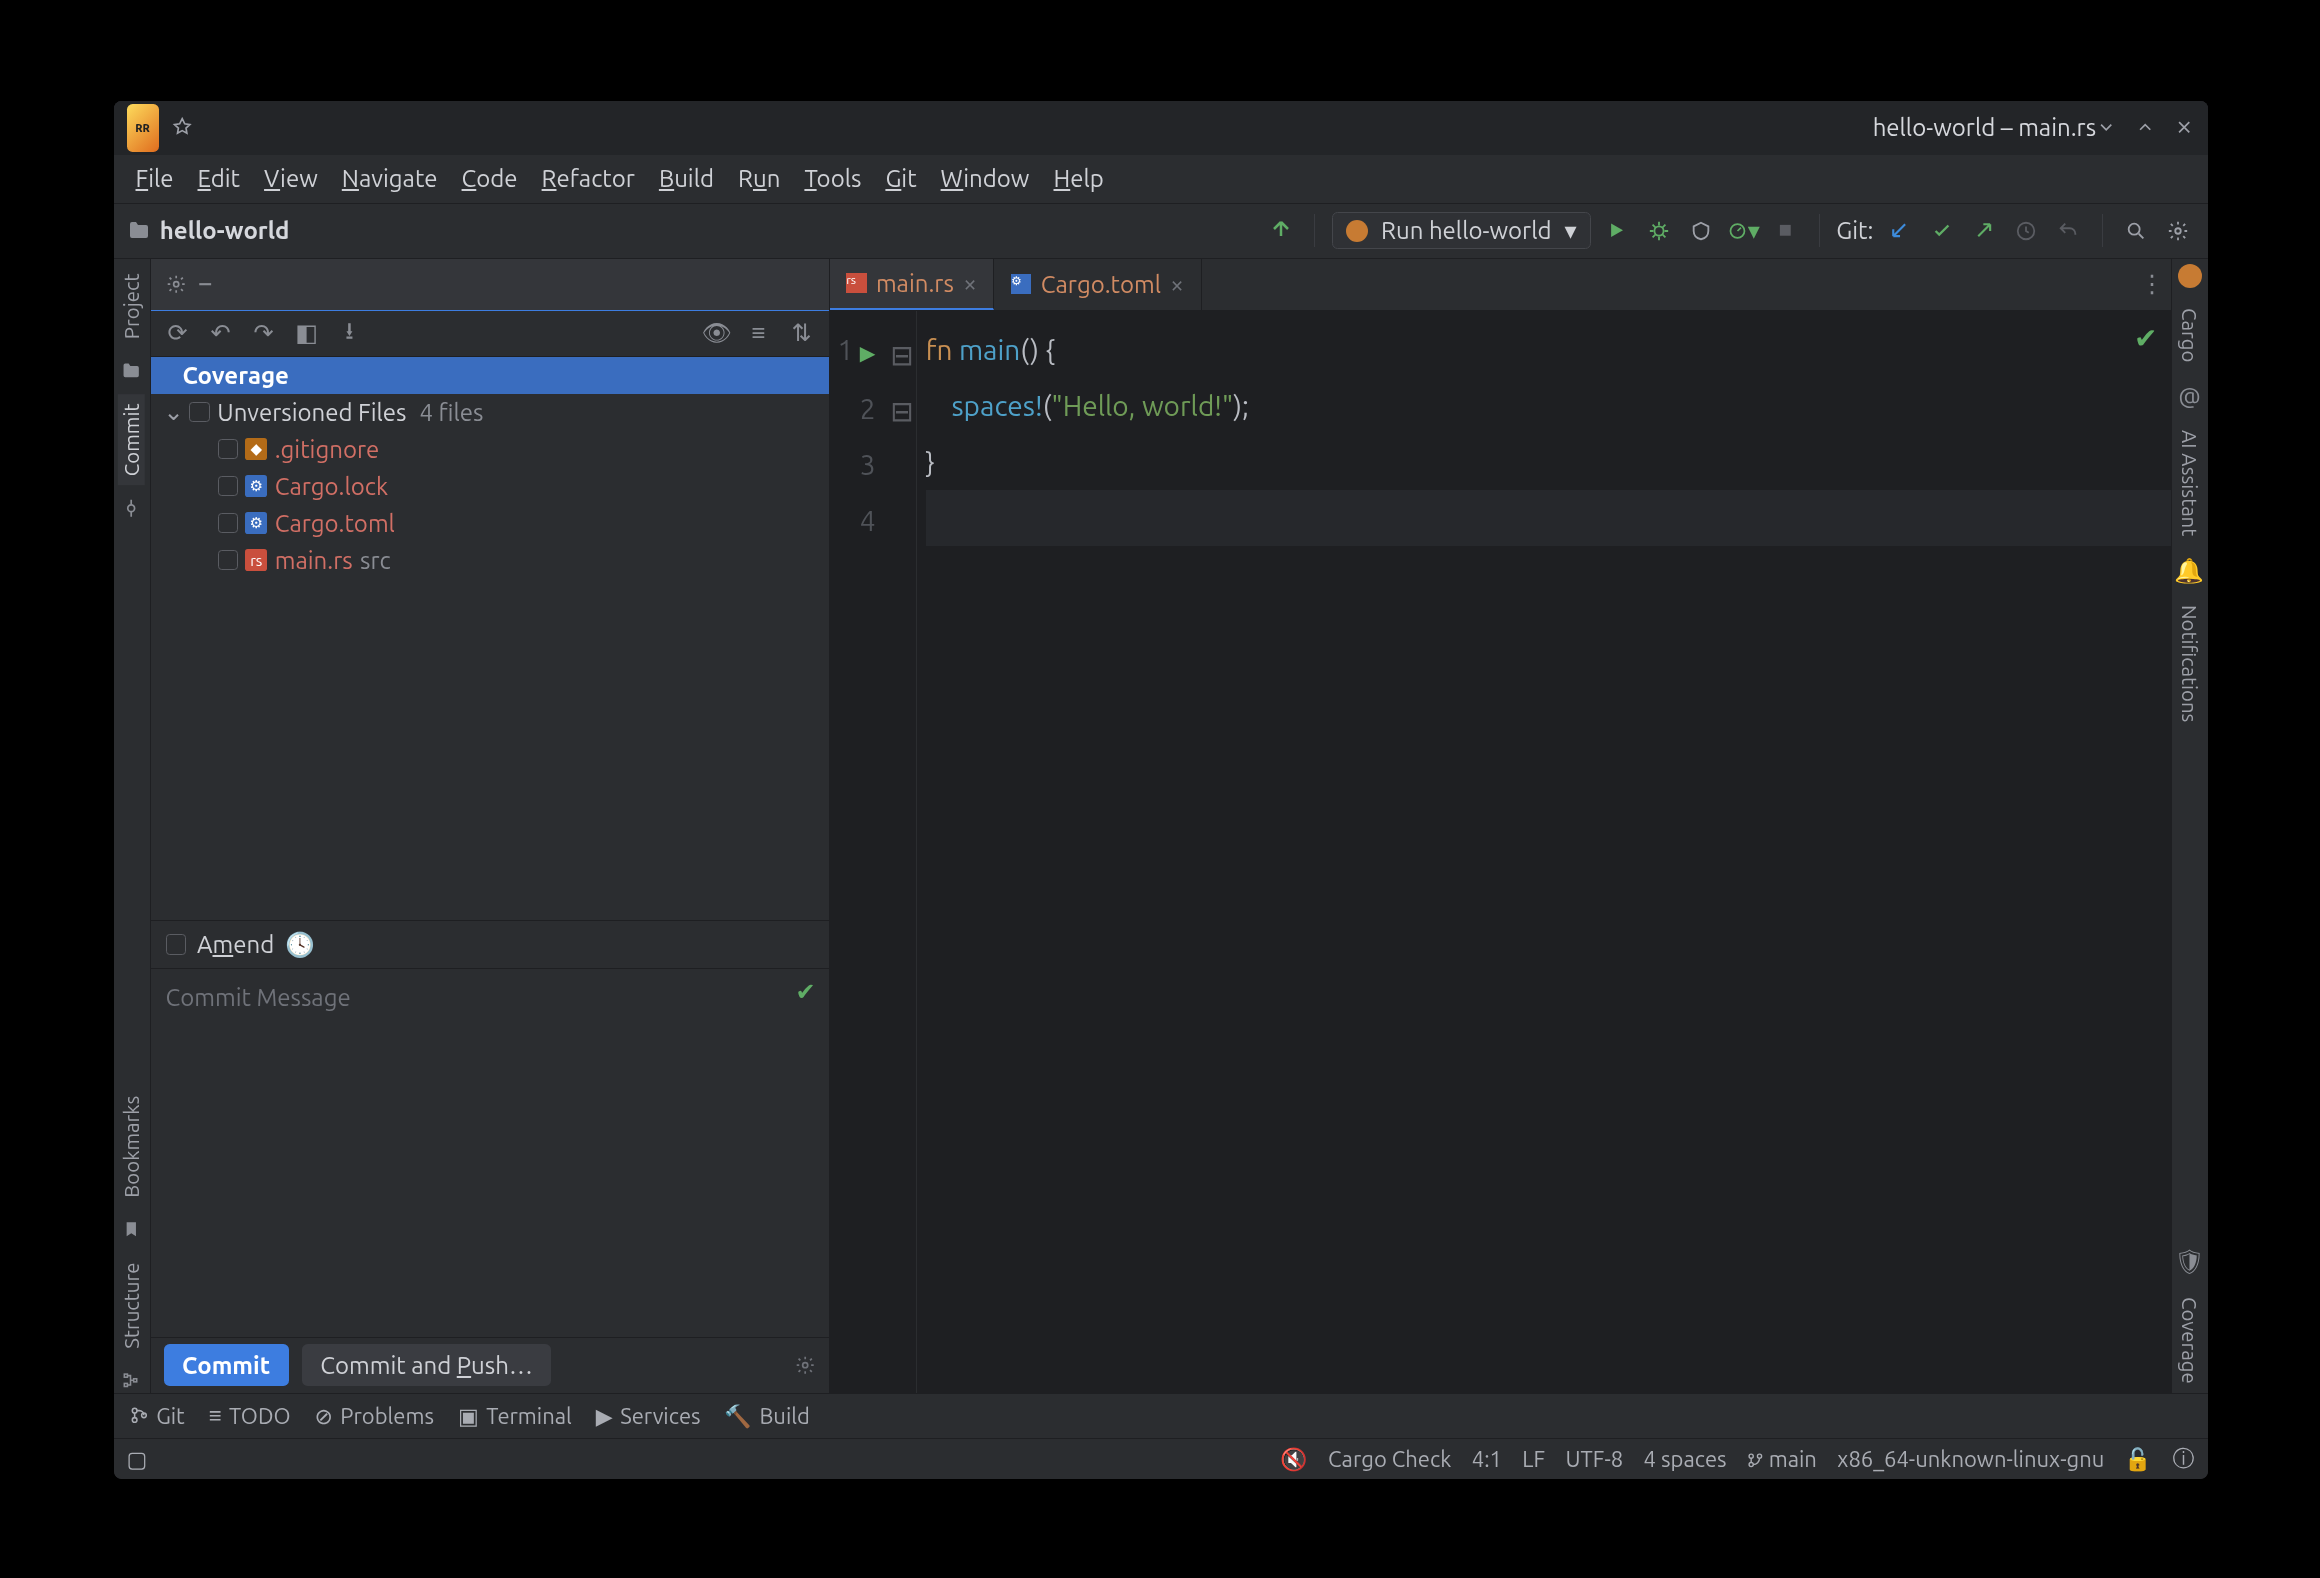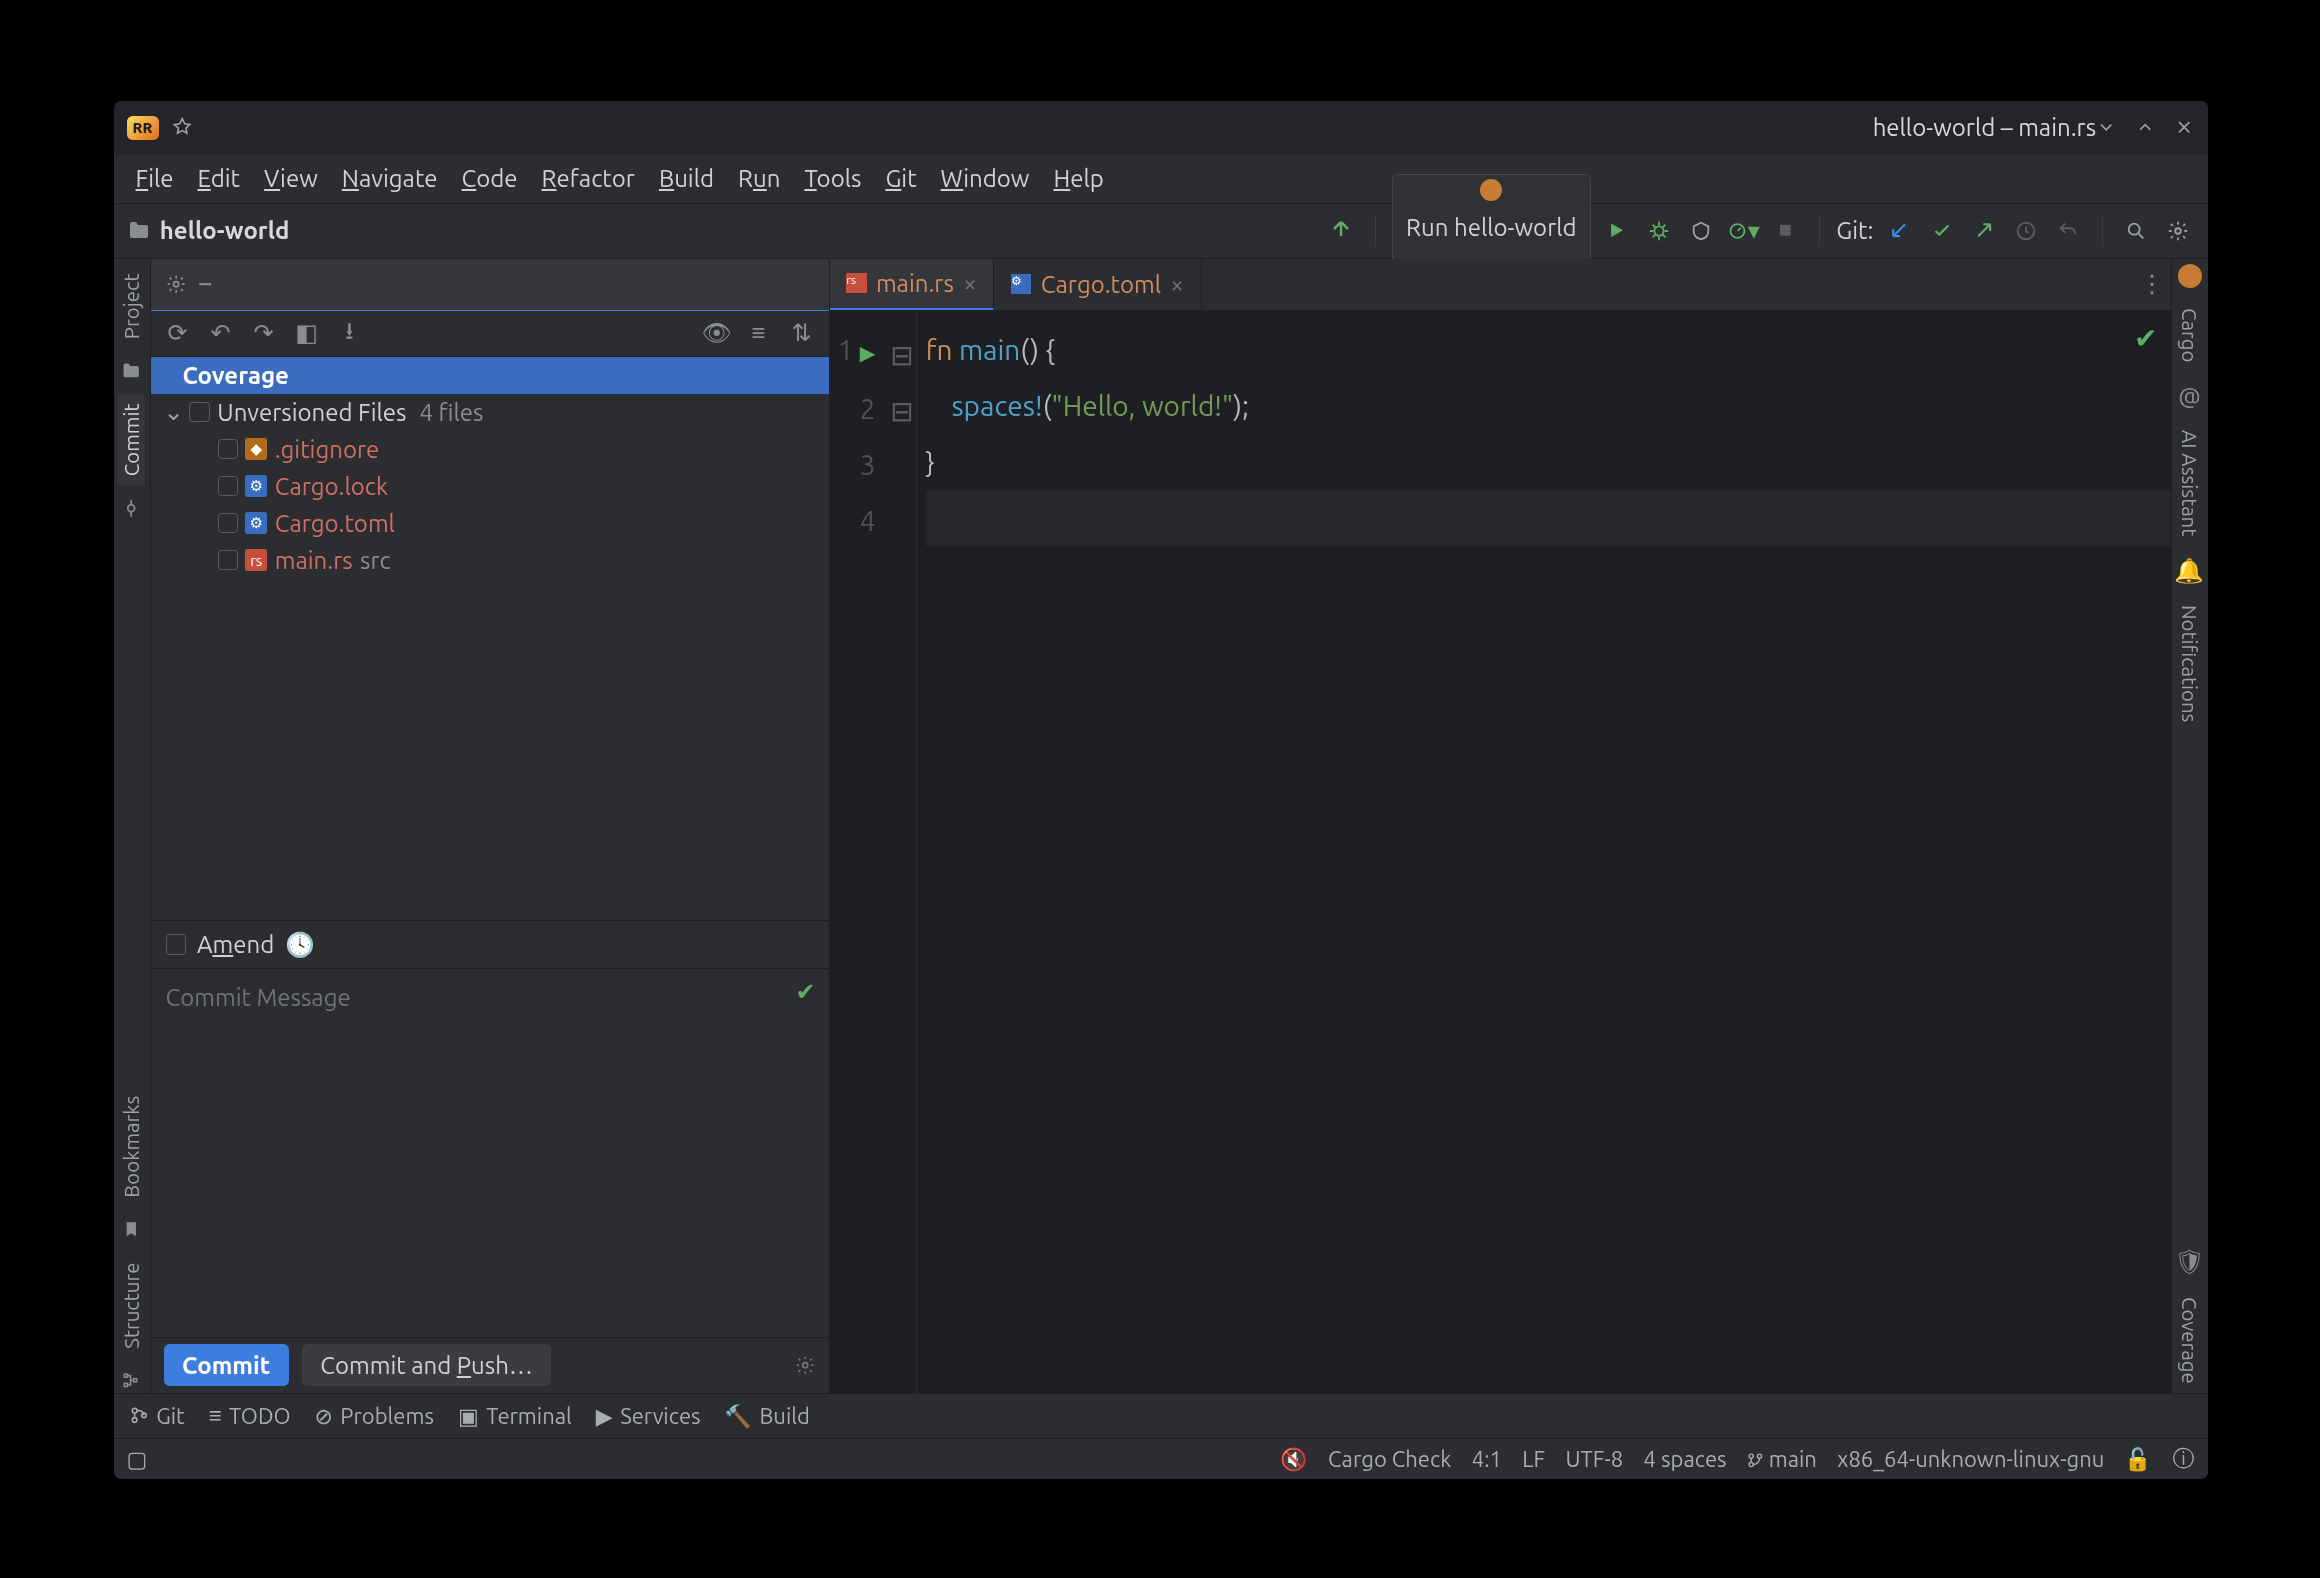--- a/index.html
+++ b/index.html
@@ -2,40 +2,40 @@
 <html style="font-size:15px"><head>
 <meta charset="utf-8">
 <style>
 * { margin: 0; padding: 0; box-sizing: border-box; font-family: -apple-system, "Segoe UI", Ubuntu, sans-serif; }
 body { background: #000; width: 2321px; height: 1579px; display: flex; align-items: center; justify-content: center; }
 .ide { width: 2094px; height: 1378px; background: #2b2d30; color: #cfd1d6; display: flex; flex-direction: column; font-size: 24px; border-radius: 7.4px; overflow: hidden; }
 
 
 .titlebar { background: #232528; height: 54px; display: flex; align-items: center; padding: 0 13px; }
 .titlebar .left { display: flex; align-items: center; gap: 13px; }
-.titlebar .logo { width: 32px; height: 24px; background: linear-gradient(135deg, #fddc5c, #e06c1e); border-radius: 5.6px; display: flex; align-items: center; justify-content: center; font-size: 15px; font-weight: 800; color: #222; }
+.titlebar .logo { width: 32px; height: 48px; background: linear-gradient(135deg, #fddc5c, #e06c1e); border-radius: 5.6px; display: flex; align-items: center; justify-content: center; font-size: 11px; font-weight: 800; color: #222; }
 .titlebar .pin { color: #9da0a8; }
 .titlebar .title { flex: 1; text-align: right; color: #d6d8dd; }
 .titlebar .winctrls { display: flex; gap: 18.6px; color: #9da0a8; }
 .winctrls span { cursor: pointer; }
 
 
 .menubar { background: #2b2d30; height: 48px; display: flex; align-items: center; gap: 24px; padding: 0 22px; }
 .menubar .mi { color: #cfd1d6; cursor: pointer; }
 .menubar .mi u { text-decoration: underline; }
 
 
 .navrow { height: 56px; display: flex; align-items: center; background: #2b2d30; border-top: 0.9px solid #1e1f22; border-bottom: 0.9px solid #1e1f22; }
 .breadcrumb { display: flex; align-items: center; gap: 9.3px; padding: 0 13px; flex: 0 0 auto; }
 .folder-icon { color: #8a8d94; }
 .breadcrumb .txt { font-weight: 700; color: #d6d8dd; }
 .toolbar { flex: 1; display: flex; align-items: center; justify-content: flex-end; gap: 9.3px; padding-right: 13px; }
 .tb-sep { width: 0.9px; height: 33px; background: #3a3c41; margin: 0 7.4px; }
 .tb-btn { width: 33px; height: 33px; display: flex; align-items: center; justify-content: center; color: #9da0a8; cursor: pointer; border-radius: 3.7px; }
-.run-config { display: flex; align-items: center; gap: 13px; border: 0.9px solid #44464b; border-radius: 5.6px; padding: 3.7px 13px; background: #2f3135; flex-direction: column; }
+.run-config { display: flex; align-items: center; gap: 13px; border: 0.9px solid #44464b; border-radius: 5.6px; padding: 3.7px 13px; background: #2f3135; }
 .run-config .rust-icon { width: 22px; height: 22px; background: #c77b33; border-radius: 50%; }
 .green { color: #5fad65; }
 .blue { color: #3d8bdb; }
 .grey { color: #5a5c62; }
 
 
 .mainarea { flex: 1; display: flex; overflow: hidden; }
 .lstrip { width: 37px; background: #2b2d30; display: flex; flex-direction: column; align-items: center; padding-top: 5.6px; gap: 11px; border-right: 0.9px solid #1e1f22; }
 .lstrip .tool { writing-mode: vertical-rl; transform: rotate(180deg); color: #9da0a8; font-size: 20.4px; cursor: pointer; padding: 9.3px 1.9px; }
 .lstrip .tool.active { background: #34363a; color: #cfd1d6; }

